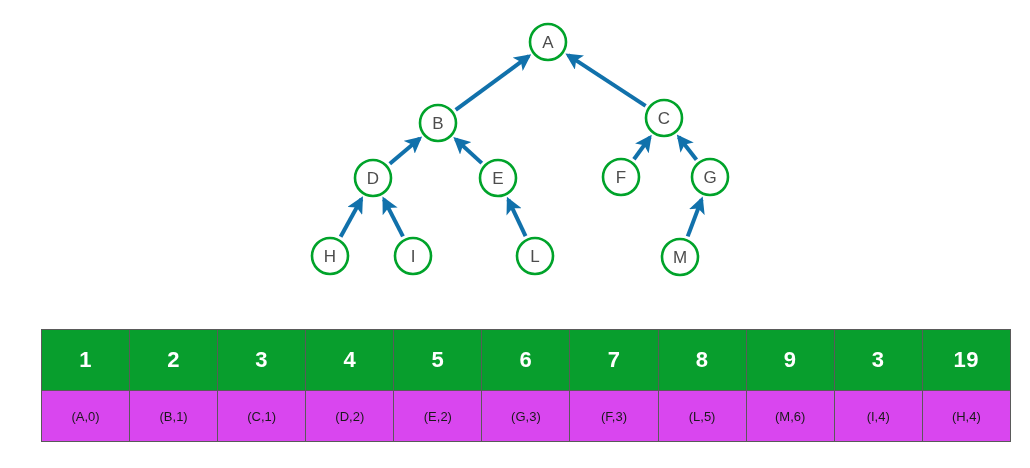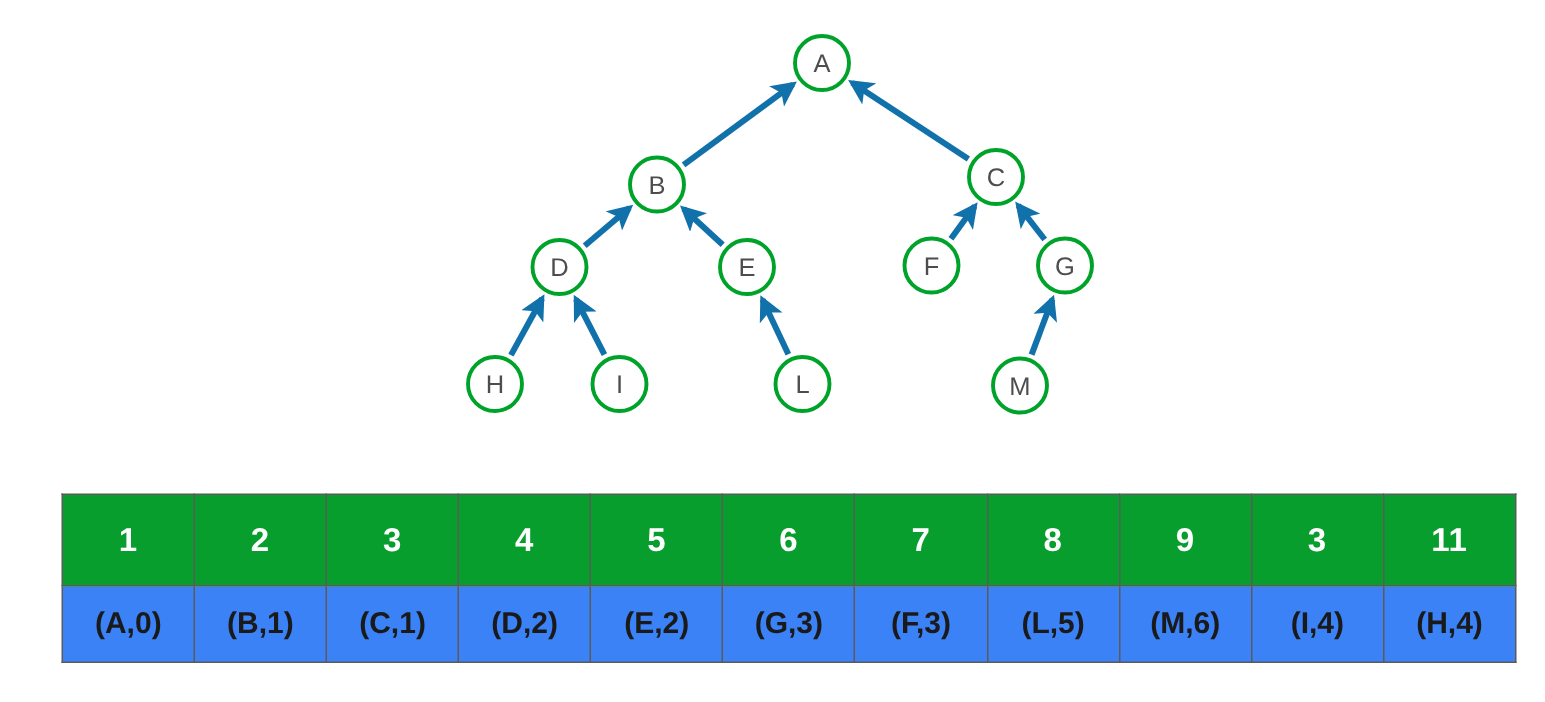--- a/index.html
+++ b/index.html
@@ -59,25 +59,25 @@
   }
   #array-table th {
     background: #089e2d;
     color: #ffffff;
     height: 60px;
     font-size: 22px;
     font-weight: bold;
     letter-spacing: 0.5px;
   }
   #array-table td {
-    background: #3b82f6;
+    background: #d946ef;
     color: #1a1a1a;
     height: 50px;
-    font-size: 20px;
-    font-weight: bold;
+    font-size: 13px;
+    font-weight: normal;
   }
 </style>
 </head>
 <body>
 
 <div id="root">
 
   <div id="tree-area">
     <svg id="tree-svg" width="1030" height="305" viewBox="0 0 1030 305">
       <defs>
@@ -152,21 +152,21 @@
           <th>1</th>
           <th>2</th>
           <th>3</th>
           <th>4</th>
           <th>5</th>
           <th>6</th>
           <th>7</th>
           <th>8</th>
           <th>9</th>
           <th>3</th>
-          <th>11</th>
+          <th>19</th>
         </tr>
     </thead>
     <tbody>
       <tr id="table-body-row">
           <td>(A,0)</td>
           <td>(B,1)</td>
           <td>(C,1)</td>
           <td>(D,2)</td>
           <td>(E,2)</td>
           <td>(G,3)</td>

